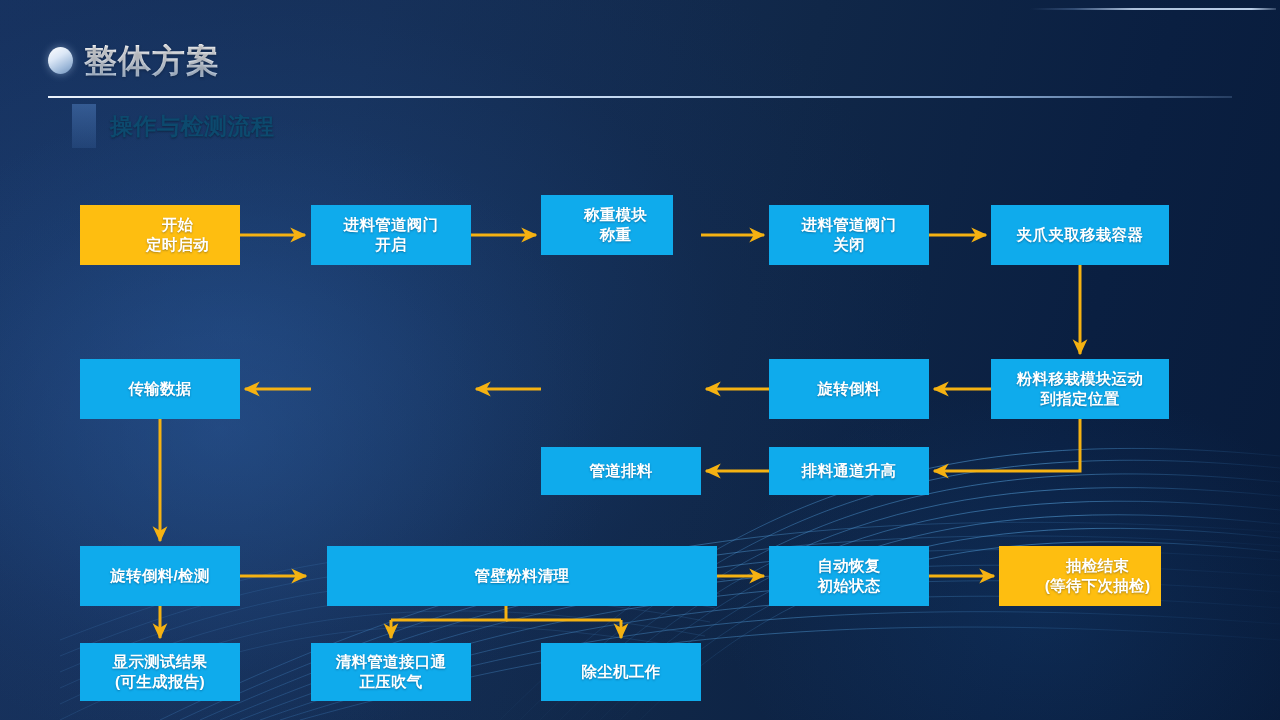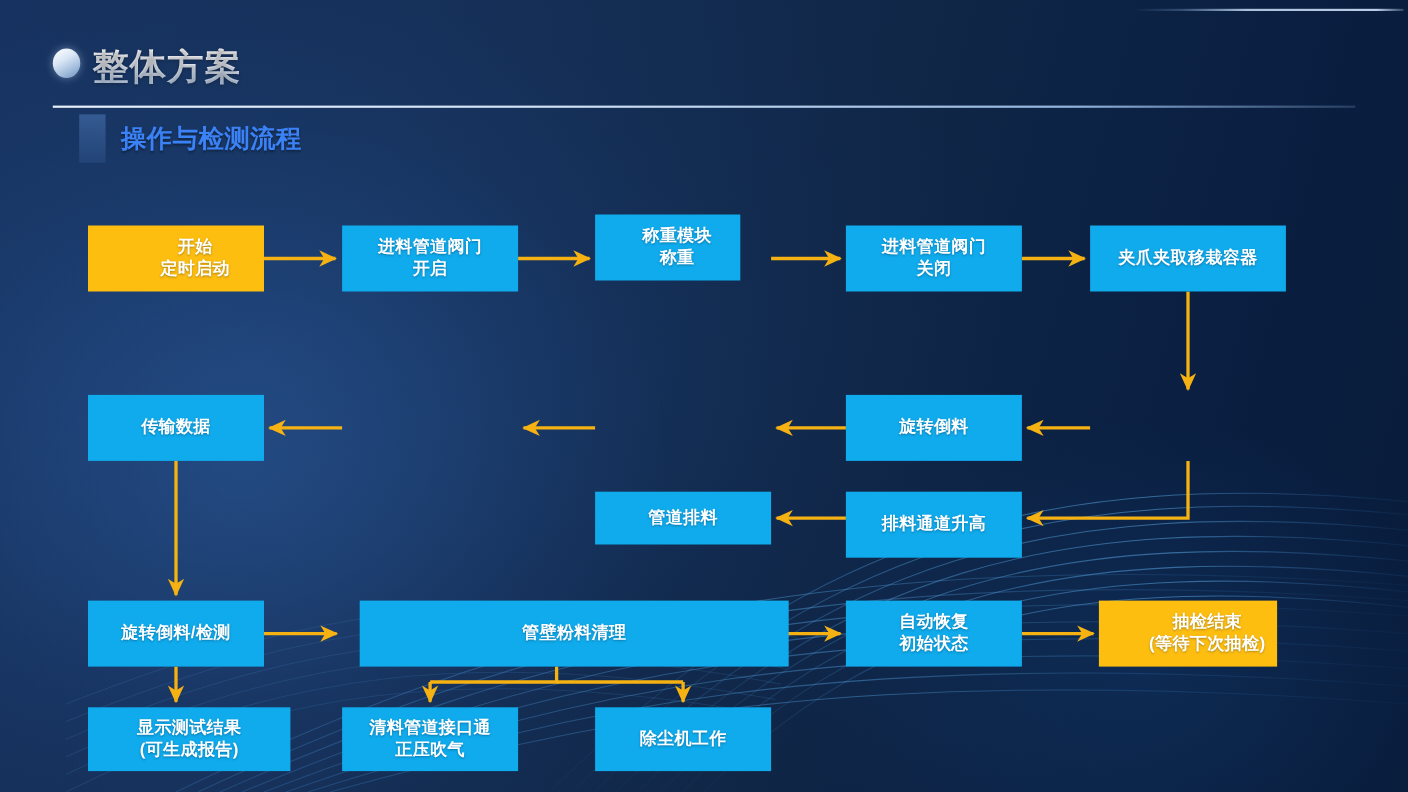--- a/index.html
+++ b/index.html
@@ -25,21 +25,21 @@
     position:absolute; left:-160px; top:120px; width:760px; height:620px;
     background:radial-gradient(ellipse at center, rgba(52,104,176,0.34) 0%, rgba(40,84,150,0.10) 52%, rgba(0,0,0,0) 74%);
   }
   #glow-b {
     position:absolute; right:-80px; bottom:-120px; width:640px; height:460px;
     background:radial-gradient(ellipse at center, rgba(28,86,150,0.22) 0%, rgba(0,0,0,0) 70%);
   }
 
   
   #header { position:absolute; left:0; top:0; width:100%; }
-  #title-row { position:absolute; left:48px; top:44px; display:flex; align-items:flex-start; gap:11px; }
+  #title-row { position:absolute; left:48px; top:44px; display:flex; align-items:center; gap:11px; }
   #title-bullet {
     width:25px; height:27px; border-radius:50%;
     background:linear-gradient(150deg,#ffffff 0%,#dbe7f6 38%,#9fbada 72%,#6f90bb 100%);
     box-shadow:0 0 8px rgba(190,215,245,0.45);
   }
   #title-text {
     font-size:33px; font-weight:bold; letter-spacing:1px; line-height:1;
     background:linear-gradient(180deg,#ffffff 0%,#f2f7ff 46%,#bdd0e8 100%);
     -webkit-background-clip:text; background-clip:text; color:transparent;
     text-shadow:0 1px 3px rgba(0,0,0,0.28);
@@ -47,21 +47,21 @@
   #title-underline {
     position:absolute; left:48px; top:96px; width:1184px; height:2px;
     background:linear-gradient(90deg,#e9f1fb 0%, #cfe0f4 40%, #93b4dc 78%, rgba(120,155,200,0.25) 100%);
   }
   #subtitle-row { position:absolute; left:72px; top:104px; display:flex; align-items:center; }
   #subtitle-tab {
     width:24px; height:44px;
     background:linear-gradient(180deg, rgba(72,116,178,0.60) 0%, rgba(46,84,140,0.42) 100%);
   }
   #subtitle-text {
-    margin-left:14px; font-size:23px; font-weight:bold; color:#3b82f6;
+    margin-left:14px; font-size:23px; font-weight:bold; color:#0c4a6e;
     letter-spacing:0.5px; text-shadow:0 1px 2px rgba(0,0,0,0.35);
   }
 
   
   #flow { position:absolute; inset:0; }
   #connector-layer { position:absolute; inset:0; }
 
   .node {
     position:absolute; display:flex; align-items:center; justify-content:center;
     text-align:center; color:#ffffff; font-weight:bold; font-size:15.5px;
@@ -189,47 +189,51 @@
       <span class="label">称重模块
 称重</span>
     </div>
     <div class="node blue" style="left: 769px; top: 205px; width: 160px; height: 60px;">
       <span class="label">进料管道阀门
 关闭</span>
     </div>
     <div class="node blue" style="left: 991px; top: 205px; width: 178px; height: 60px;">
       <span class="label">夹爪夹取移栽容器</span>
     </div>
+    <div class="node blue" style="left: 991px; top: 359px; width: 178px; height: 60px;">
+      <span class="label">粉料移栽模块运动
+到指定位置</span>
+    </div>
     <div class="node blue" style="left: 769px; top: 359px; width: 160px; height: 60px;">
       <span class="label">旋转倒料</span>
     </div>
     <div class="node blue" style="left: 80px; top: 359px; width: 160px; height: 60px;">
       <span class="label">传输数据</span>
     </div>
-    <div class="node blue" style="left: 769px; top: 447px; width: 160px; height: 60px;">
+    <div class="node blue" style="left: 769px; top: 447px; width: 160px; height: 48px;">
       <span class="label">排料通道升高</span>
     </div>
     <div class="node blue" style="left: 541px; top: 447px; width: 160px; height: 48px;">
       <span class="label">管道排料</span>
     </div>
     <div class="node blue" style="left: 80px; top: 546px; width: 160px; height: 60px;">
       <span class="label">旋转倒料/检测</span>
     </div>
     <div class="node blue" style="left: 311px; top: 546px; width: 390px; height: 60px; margin-left: 16px;">
       <span class="label">管壁粉料清理</span>
     </div>
     <div class="node blue" style="left: 769px; top: 546px; width: 160px; height: 60px;">
       <span class="label">自动恢复
 初始状态</span>
     </div>
     <div class="node amber" style="left: 999px; top: 546px; width: 162px; height: 60px;">
       <span class="label">抽检结束
 (等待下次抽检)</span>
     </div>
-    <div class="node blue" style="left: 80px; top: 643px; width: 184px; height: 58px;">
+    <div class="node blue" style="left: 80px; top: 643px; width: 160px; height: 58px;">
       <span class="label">显示测试结果
 (可生成报告)</span>
     </div>
     <div class="node blue" style="left: 311px; top: 643px; width: 160px; height: 58px;">
       <span class="label">清料管道接口通
 正压吹气</span>
     </div>
     <div class="node blue" style="left: 541px; top: 643px; width: 160px; height: 58px;">
       <span class="label">除尘机工作</span>
     </div>

